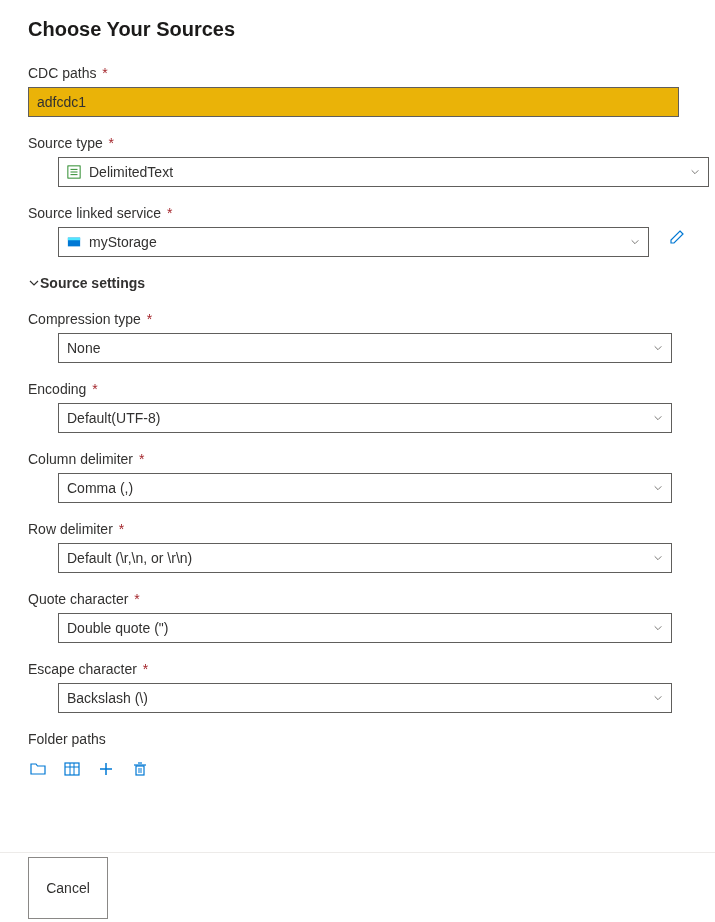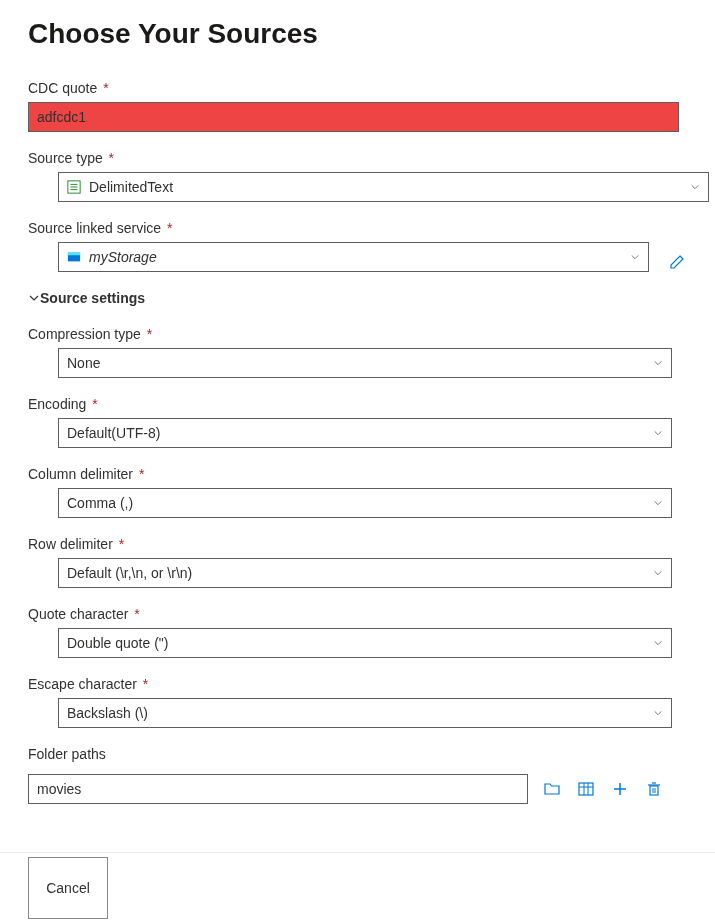--- a/index.html
+++ b/index.html
@@ -17,43 +17,43 @@
       position: absolute;
       top: 0; left: 0; right: 0;
       bottom: 70px;
       overflow-y: scroll;
       padding: 18px 28px 20px 28px;
     }
     .scroll-area::-webkit-scrollbar { width: 15px; }
     .scroll-area::-webkit-scrollbar-track { background: #f3f3f3; }
     .scroll-area::-webkit-scrollbar-thumb { background: #c1c1c1; border-radius: 0; }
     h1.page-title {
-      font-size: 28px;
+      font-size: 20px;
       font-weight: 600;
-      margin-bottom: 30px;
+      margin-bottom: 24px;
       color: #1b1a19;
     }
     .field { margin-bottom: 18px; }
     .field-label {
       display: block;
       font-size: 14px;
       font-weight: 400;
       color: #323130;
       margin-bottom: 6px;
     }
     .field-label .req { color: #a4262c; margin-left: 2px; }
     .text-input {
       width: 632px;
       height: 30px;
       border: 1px solid #605e5c;
       padding: 4px 8px;
       font-size: 14px;
       font-family: inherit;
       color: #323130;
-      background: #ef4444;
+      background: #eab308;
       outline: none;
     }
     .dropdown {
       width: 632px;
       height: 30px;
       border: 1px solid #605e5c;
       padding: 4px 8px;
       font-size: 14px;
       background: #fff;
       display: flex;
@@ -61,21 +61,21 @@
       justify-content: space-between;
       cursor: pointer;
       margin-left: 30px;
     }
     .dropdown-content { display: flex; align-items: center; gap: 8px; }
     .chevron {
       width: 10px; height: 10px;
       display: inline-flex; align-items: center; justify-content: center;
     }
     .chevron svg { width: 10px; height: 10px; }
-    .row-with-action { display: flex; align-items: flex-end; gap: 18px; font-style: italic; }
+    .row-with-action { display: flex; align-items: flex-start; gap: 18px; }
     .edit-btn { cursor: pointer; padding: 2px; display: inline-flex; }
     .edit-btn svg { width: 16px; height: 16px; }
     .section-toggle {
       display: flex;
       align-items: center;
       cursor: pointer;
       margin: 12px 0 20px 0;
       font-weight: 600;
       font-size: 14px;
     }
@@ -138,21 +138,21 @@
     .w-610 { width: 614px; }
   </style>
 </head>
 <body>
 
 <div class="scroll-area">
   <h1 class="page-title">Choose Your Sources</h1>
 
   <div class="field">
     <label class="field-label">
-      <span>CDC quote</span>
+      <span>CDC paths</span>
       <span class="req">*</span>
     </label>
     <input type="text" class="text-input w-651" value="adfcdc1" style="">
   </div>
 
   <div class="field">
     <label class="field-label">
       <span>Source type</span>
       <span class="req">*</span>
     </label>
@@ -303,21 +303,20 @@
           </svg>
       </span>
     </div>
   </div>
 
   <div class="field folder-paths" style="margin-top:12px;">
     <label class="field-label">
       <span>Folder paths</span>
     </label>
     <div class="folder-input-row">
-      <input type="text" class="folder-input" value="movies" style="">
       <span class="icon-btn">
         <svg viewBox="0 0 16 16">
             <path d="M1 3 L6 3 L7.5 5 L15 5 L15 13 L1 13 Z" fill="none" stroke="#0078d4" stroke-width="1.2"></path>
           </svg>
       </span>
       <span class="icon-btn">
         <svg viewBox="0 0 16 16">
             <rect x="1" y="2" width="14" height="12" fill="none" stroke="#0078d4" stroke-width="1.2"></rect>
             <line x1="1" y1="6" x2="15" y2="6" stroke="#0078d4"></line>
             <line x1="6" y1="2" x2="6" y2="14" stroke="#0078d4"></line>

